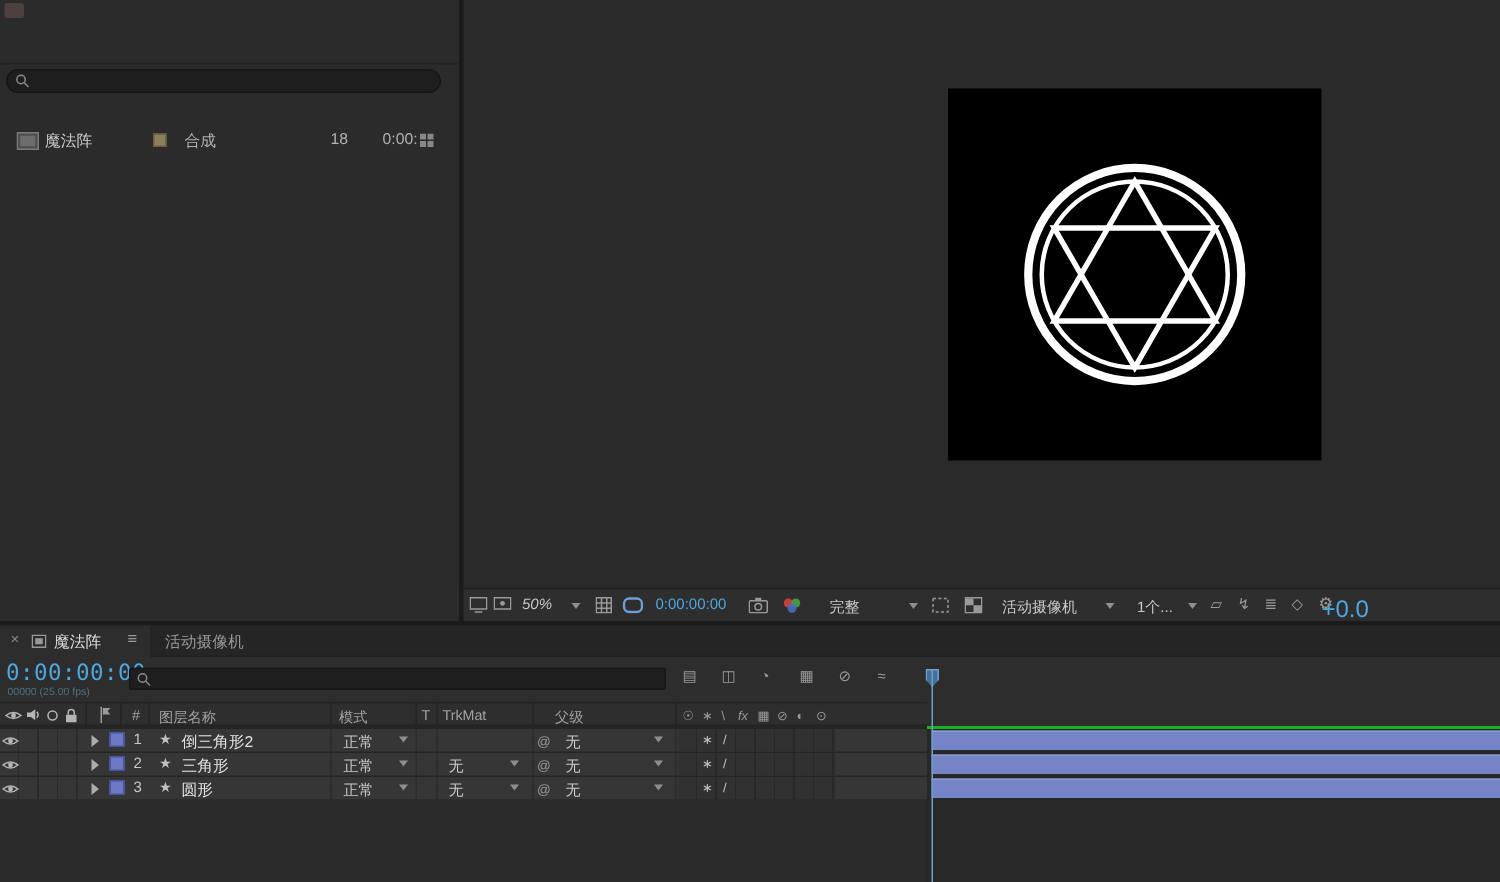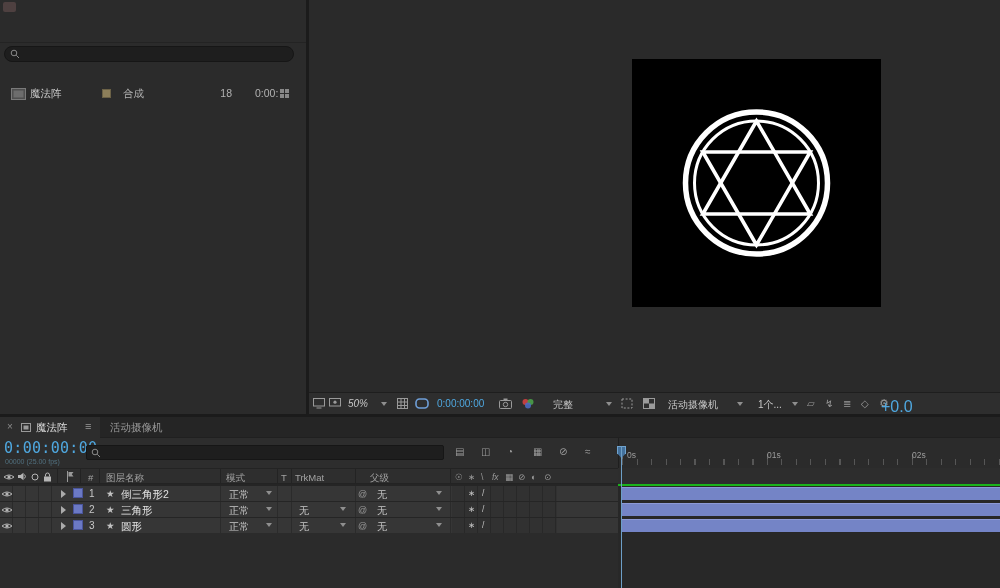--- a/index.html
+++ b/index.html
@@ -169,27 +169,20 @@
         </svg>
     </div>
     <span class="icon" style="left:455px;top:9px;">▤</span>
     <span class="icon" style="left:481px;top:9px;">◫</span>
     <span class="icon" style="left:507px;top:9px;">◔</span>
     <span class="icon" style="left:533px;top:9px;">▦</span>
     <span class="icon" style="left:559px;top:9px;">⊘</span>
     <span class="icon" style="left:585px;top:9px;">≈</span>
   </div>
 
-  <div style="position:absolute;left:618px;top:21px;width:382px;height:30px;background:#2b2b2b;border-left:1px solid #1f1f1f;">
-    <div style="position:absolute;left:3px;right:0;bottom:3px;height:11px;background-image:repeating-linear-gradient(to right,#6a6a6a 0,#6a6a6a 1px,transparent 1px,transparent 145px);"></div>
-    <div style="position:absolute;left:3px;right:0;bottom:3px;height:6px;background-image:repeating-linear-gradient(to right,#565656 0,#565656 1px,transparent 1px,transparent 14.5px);"></div>
-    <span class="rlabel" style="left:8px;">0s</span>
-    <span class="rlabel" style="left:148px;">01s</span>
-    <span class="rlabel" style="left:293px;">02s</span>
-  </div>
 
   <div style="position:absolute;left:0;top:51px;width:618px;height:16px;background:#2e2e2e;border-top:1px solid #232323;border-bottom:1px solid #232323;">
     <svg width="12" height="8" style="position:absolute;left:3px;top:4px;">
         <path d="M1 4 Q6 0 11 4 Q6 8 1 4 Z" fill="none" stroke="#b5b5b5"></path>
         <circle cx="6" cy="4" r="1.6" fill="#b5b5b5"></circle>
       </svg>
     <svg width="10" height="9" style="position:absolute;left:17px;top:3px;">
         <polygon points="1,3 3.5,3 6.5,0.8 6.5,8.2 3.5,6 1,6" fill="#b5b5b5"></polygon>
         <path d="M7.5 2.5 a3 3 0 0 1 0 4" fill="none" stroke="#b5b5b5"></path>
       </svg>

